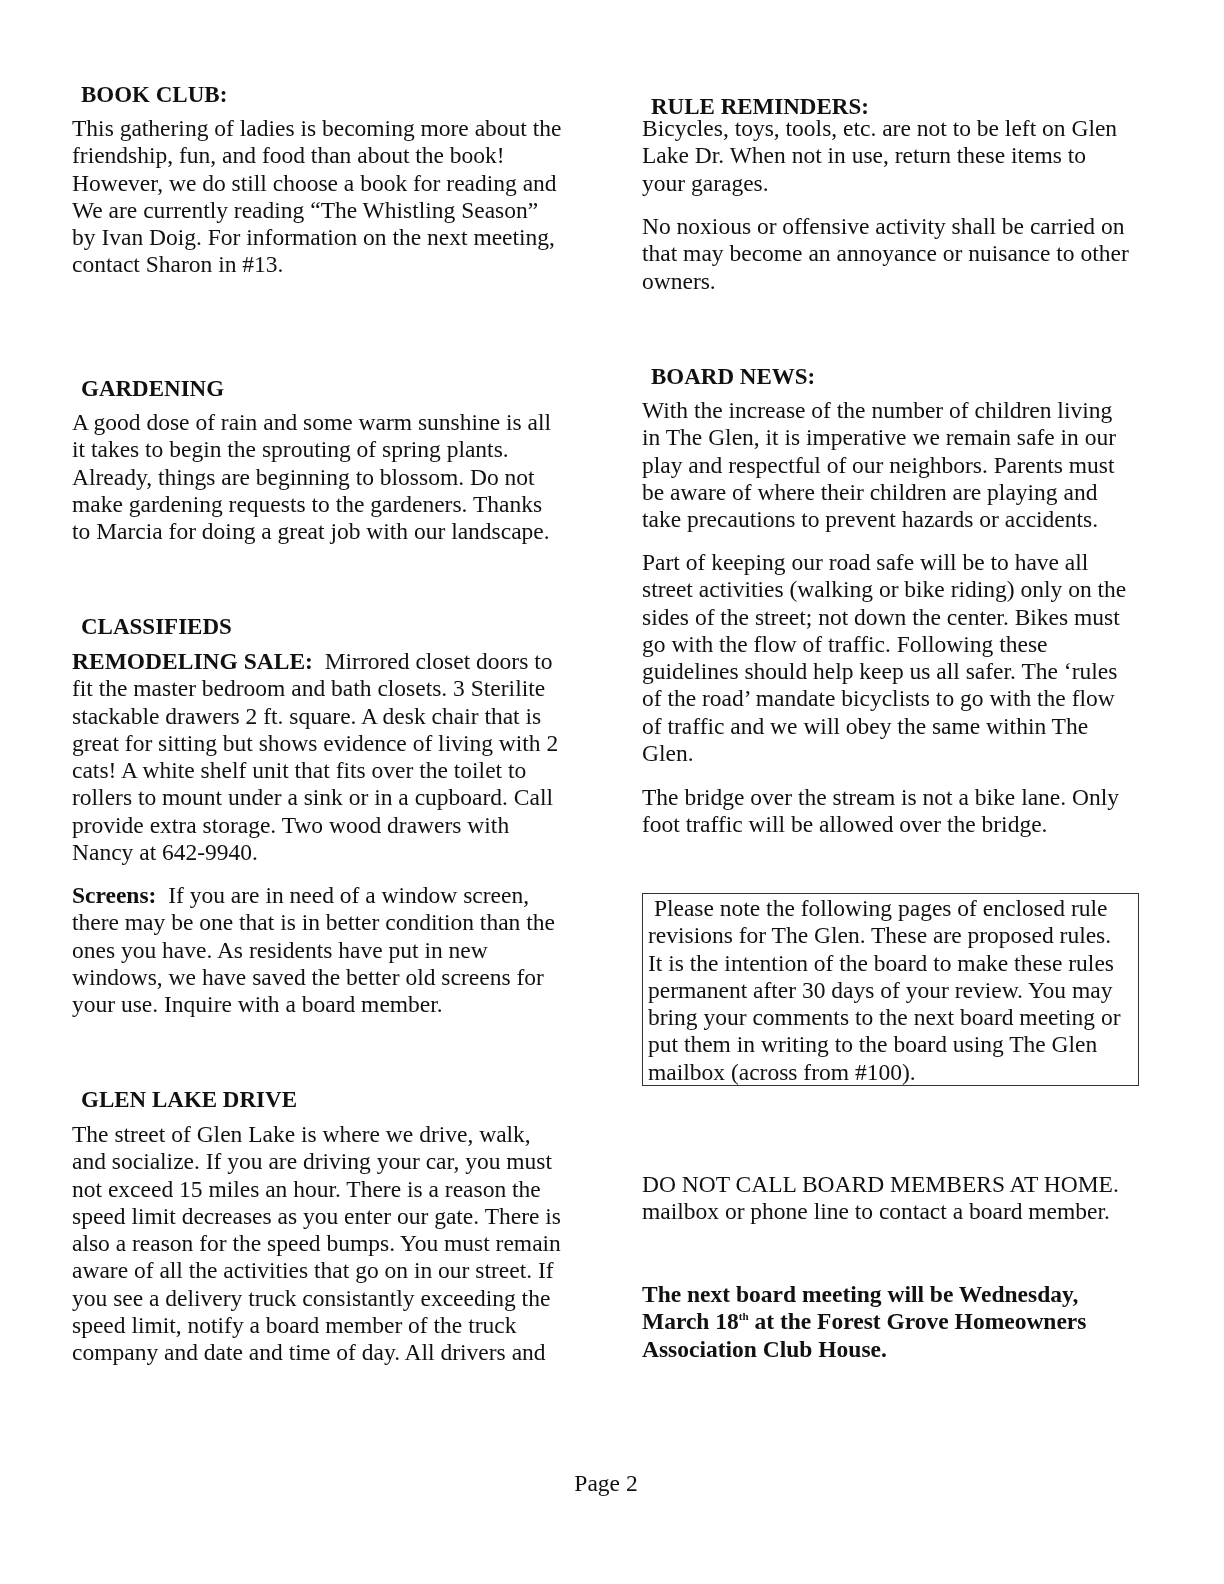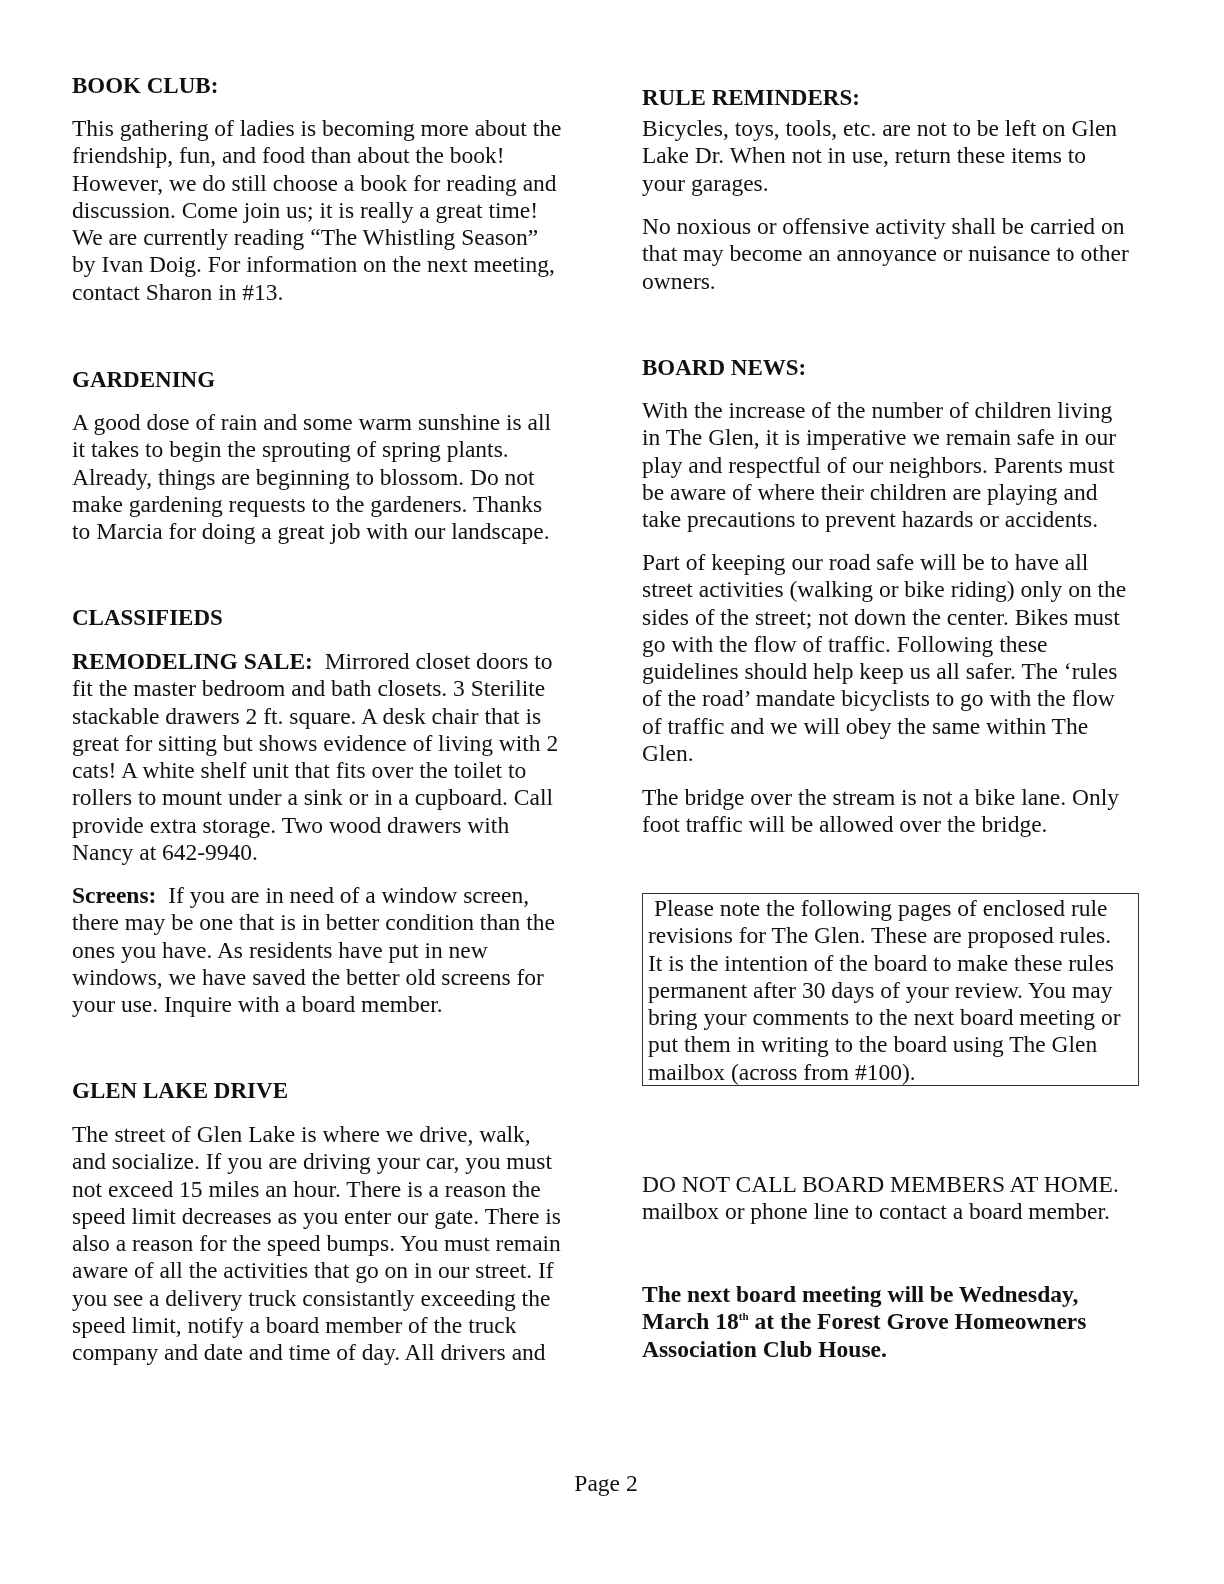--- a/index.html
+++ b/index.html
@@ -14,21 +14,21 @@
       font-family: "Liberation Serif", "DejaVu Serif", serif;
       color: #111111;
       font-size: 23.5px;
       line-height: 27.3px;
       overflow: hidden;
     }
     .abs { position: absolute; }
     .col-left { left: 72px; width: 510px; }
     .col-right { left: 642px; width: 510px; }
     h2 {
-      margin: 0;
+      margin: 9px;
       font-size: 23px;
       font-weight: bold;
       line-height: 27px;
     }
     .ln { display: block; white-space: nowrap; }
     b { font-weight: bold; }
     .notice-box {
       position: absolute;
       left: 642px;
       top: 893px;
@@ -53,21 +53,20 @@
   </style>
 </head>
 <body>
 
 <section>
   <h2 class="abs col-left" style="top:72px">BOOK CLUB:</h2>
   <div class="abs col-left" style="top:115px">
     <span class="ln">This gathering of ladies is becoming more about the</span>
     <span class="ln">friendship, fun, and food than about the book!</span>
     <span class="ln">However, we do still choose a book for reading and</span>
-    <span class="ln">discussion.  Come join us; it is really a great time!</span>
     <span class="ln">We are currently reading “The Whistling Season”</span>
     <span class="ln">by Ivan Doig.  For information on the next meeting,</span>
     <span class="ln">contact Sharon in #13.</span>
   </div>
 </section>
 
 <section>
   <h2 class="abs col-left" style="top:366px">GARDENING</h2>
   <div class="abs col-left" style="top:409px">
     <span class="ln">A good dose of rain and some warm sunshine is all</span>

